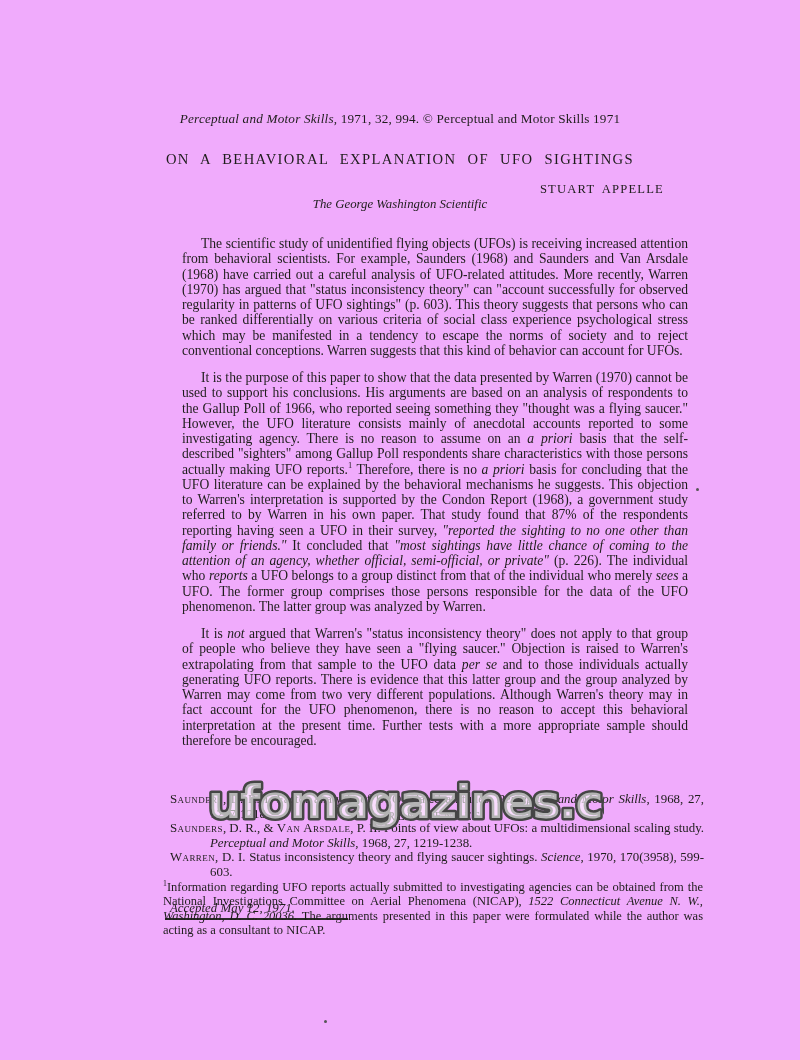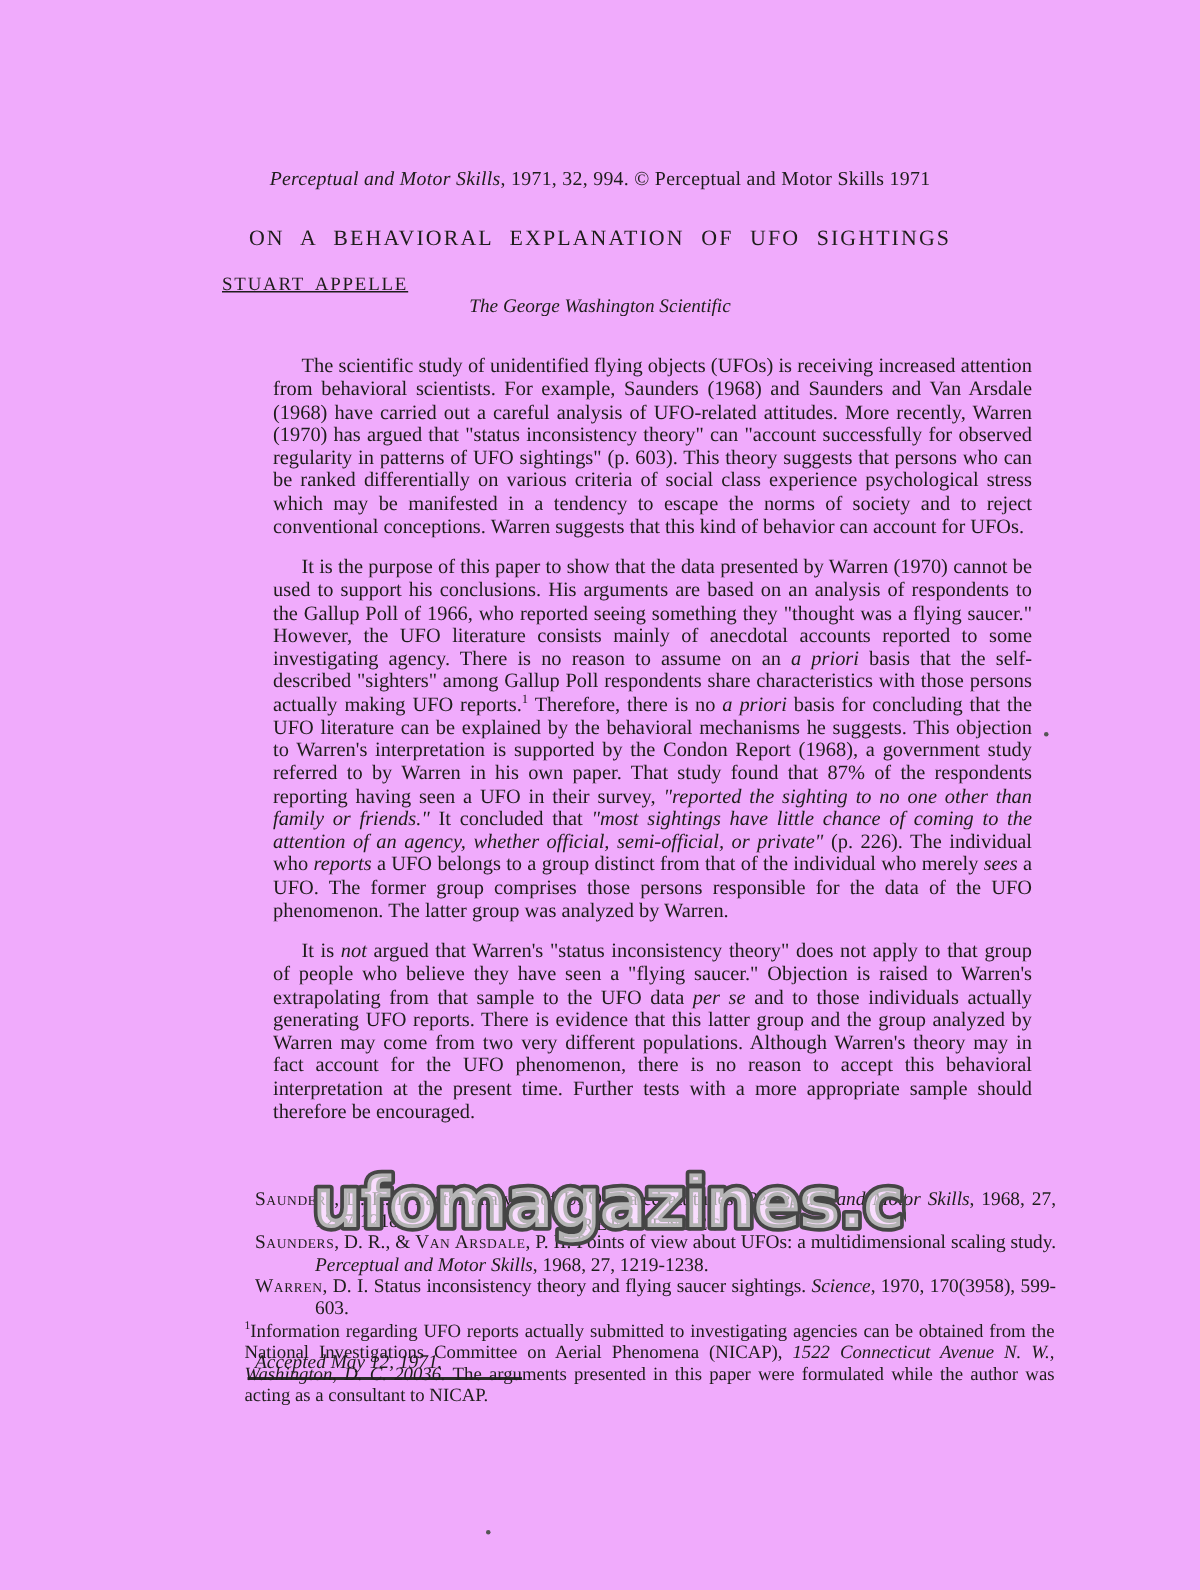--- a/index.html
+++ b/index.html
@@ -15,22 +15,22 @@
   .header-line{
     position:absolute;top:111px;left:0;width:800px;
     text-align:center;font-size:13.2px;letter-spacing:.2px;
   }
   .title{
     position:absolute;top:151px;left:135px;width:530px;
     text-align:center;font-size:14.6px;
     letter-spacing:1.4px;word-spacing:6px;
   }
   .author{
-    position:absolute;top:182px;left:148px;width:530px;
-    text-align:left;font-size:12.6px;letter-spacing:1.2px;word-spacing:3px;text-decoration:underline;
+    position:absolute;top:182px;left:134px;width:530px;
+    text-align:right;font-size:12.6px;letter-spacing:1.2px;word-spacing:3px;
   }
   .affiliation{
     position:absolute;top:197px;left:135px;width:530px;
     text-align:center;font-size:12.8px;font-style:italic;
   }
   .body-text{
     position:absolute;top:224px;left:170px;width:530px;
     font-size:13.6px;line-height:15.25px;text-align:justify;
   }
   .body-text p{margin:12px;text-indent:19px;}

